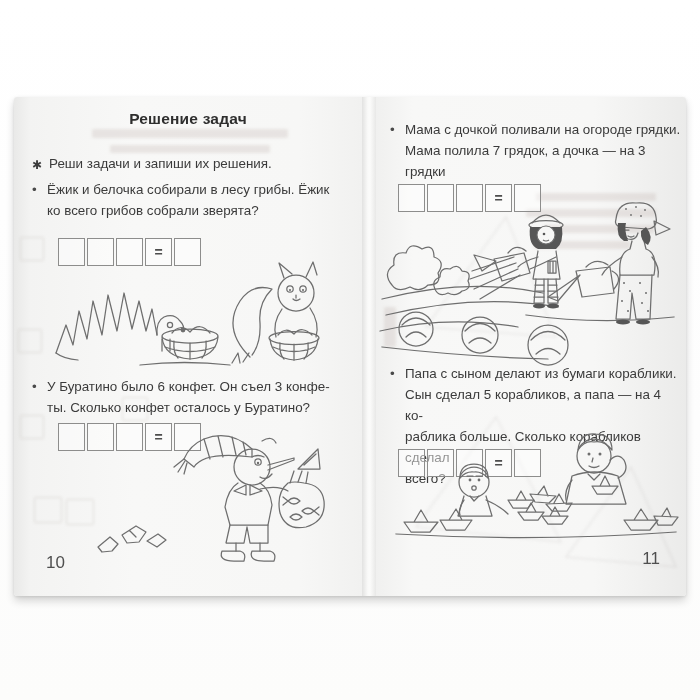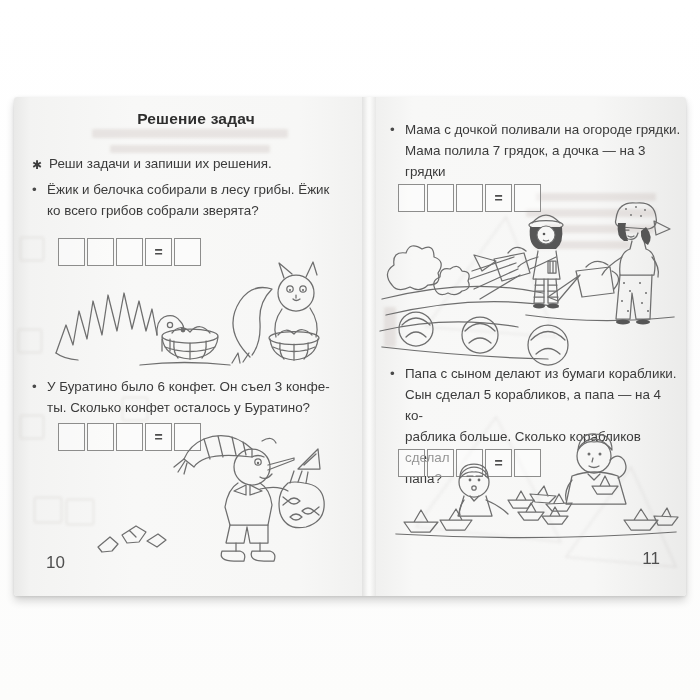--- a/index.html
+++ b/index.html
@@ -67,21 +67,21 @@
       <div class="gbar" style="left:78px;top:32px;width:196px;height:9px;"></div>
       <div class="gbar" style="left:96px;top:48px;width:160px;height:8px;"></div>
       <div class="gbox" style="left:6px;top:140px;width:22px;height:22px;"></div>
       <div class="gbox" style="left:4px;top:232px;width:22px;height:22px;"></div>
       <div class="gbox" style="left:6px;top:318px;width:22px;height:22px;"></div>
       <div class="gbox" style="left:20px;top:400px;width:26px;height:24px;"></div>
       <div class="gbox" style="left:52px;top:402px;width:26px;height:24px;"></div>
       <div class="gbox" style="left:108px;top:300px;width:24px;height:22px;"></div>
     </div>
 
-    <div class="abs title" style="top:13px;left:8px;">Решение задач</div>
+    <div class="abs title" style="top:13px;left:0;">Решение задач</div>
 
     <div class="abs instr" style="top:57px;left:18px;width:310px;">
       <span class="mk">✱</span>
       <span>Реши задачи и запиши их решения.</span>
     </div>
 
     <div class="abs prob" style="top:82px;left:18px;width:318px;">
       <span class="mk">•</span>
       <span>
         <span style="display:block">Ёжик и белочка собирали в лесу грибы. Ёжик</span>
@@ -269,21 +269,21 @@
       <ellipse class="fill" cx="245" cy="123" rx="7" ry="2.6"></ellipse>
       <ellipse class="fill" cx="265" cy="123" rx="7" ry="2.6"></ellipse>
     </svg>
 
     <div class="abs prob" style="top:266px;left:14px;width:292px;">
       <span class="mk">•</span>
       <span>
         <span style="display:block">Папа с сыном делают из бумаги кораблики.</span>
         <span style="display:block">Сын сделал 5 корабликов, а папа — на 4 ко-</span>
         <span style="display:block">раблика больше. Сколько корабликов сделал</span>
-        <span style="display:block">папа?</span>
+        <span style="display:block">всего?</span>
       </span>
     </div>
 
     <div class="abs boxes" style="top:352px;left:22px;">
       <div class="cell"></div>
       <div class="cell"></div>
       <div class="cell"></div>
       <div class="cell">=</div>
       <div class="cell"></div>
     </div>

